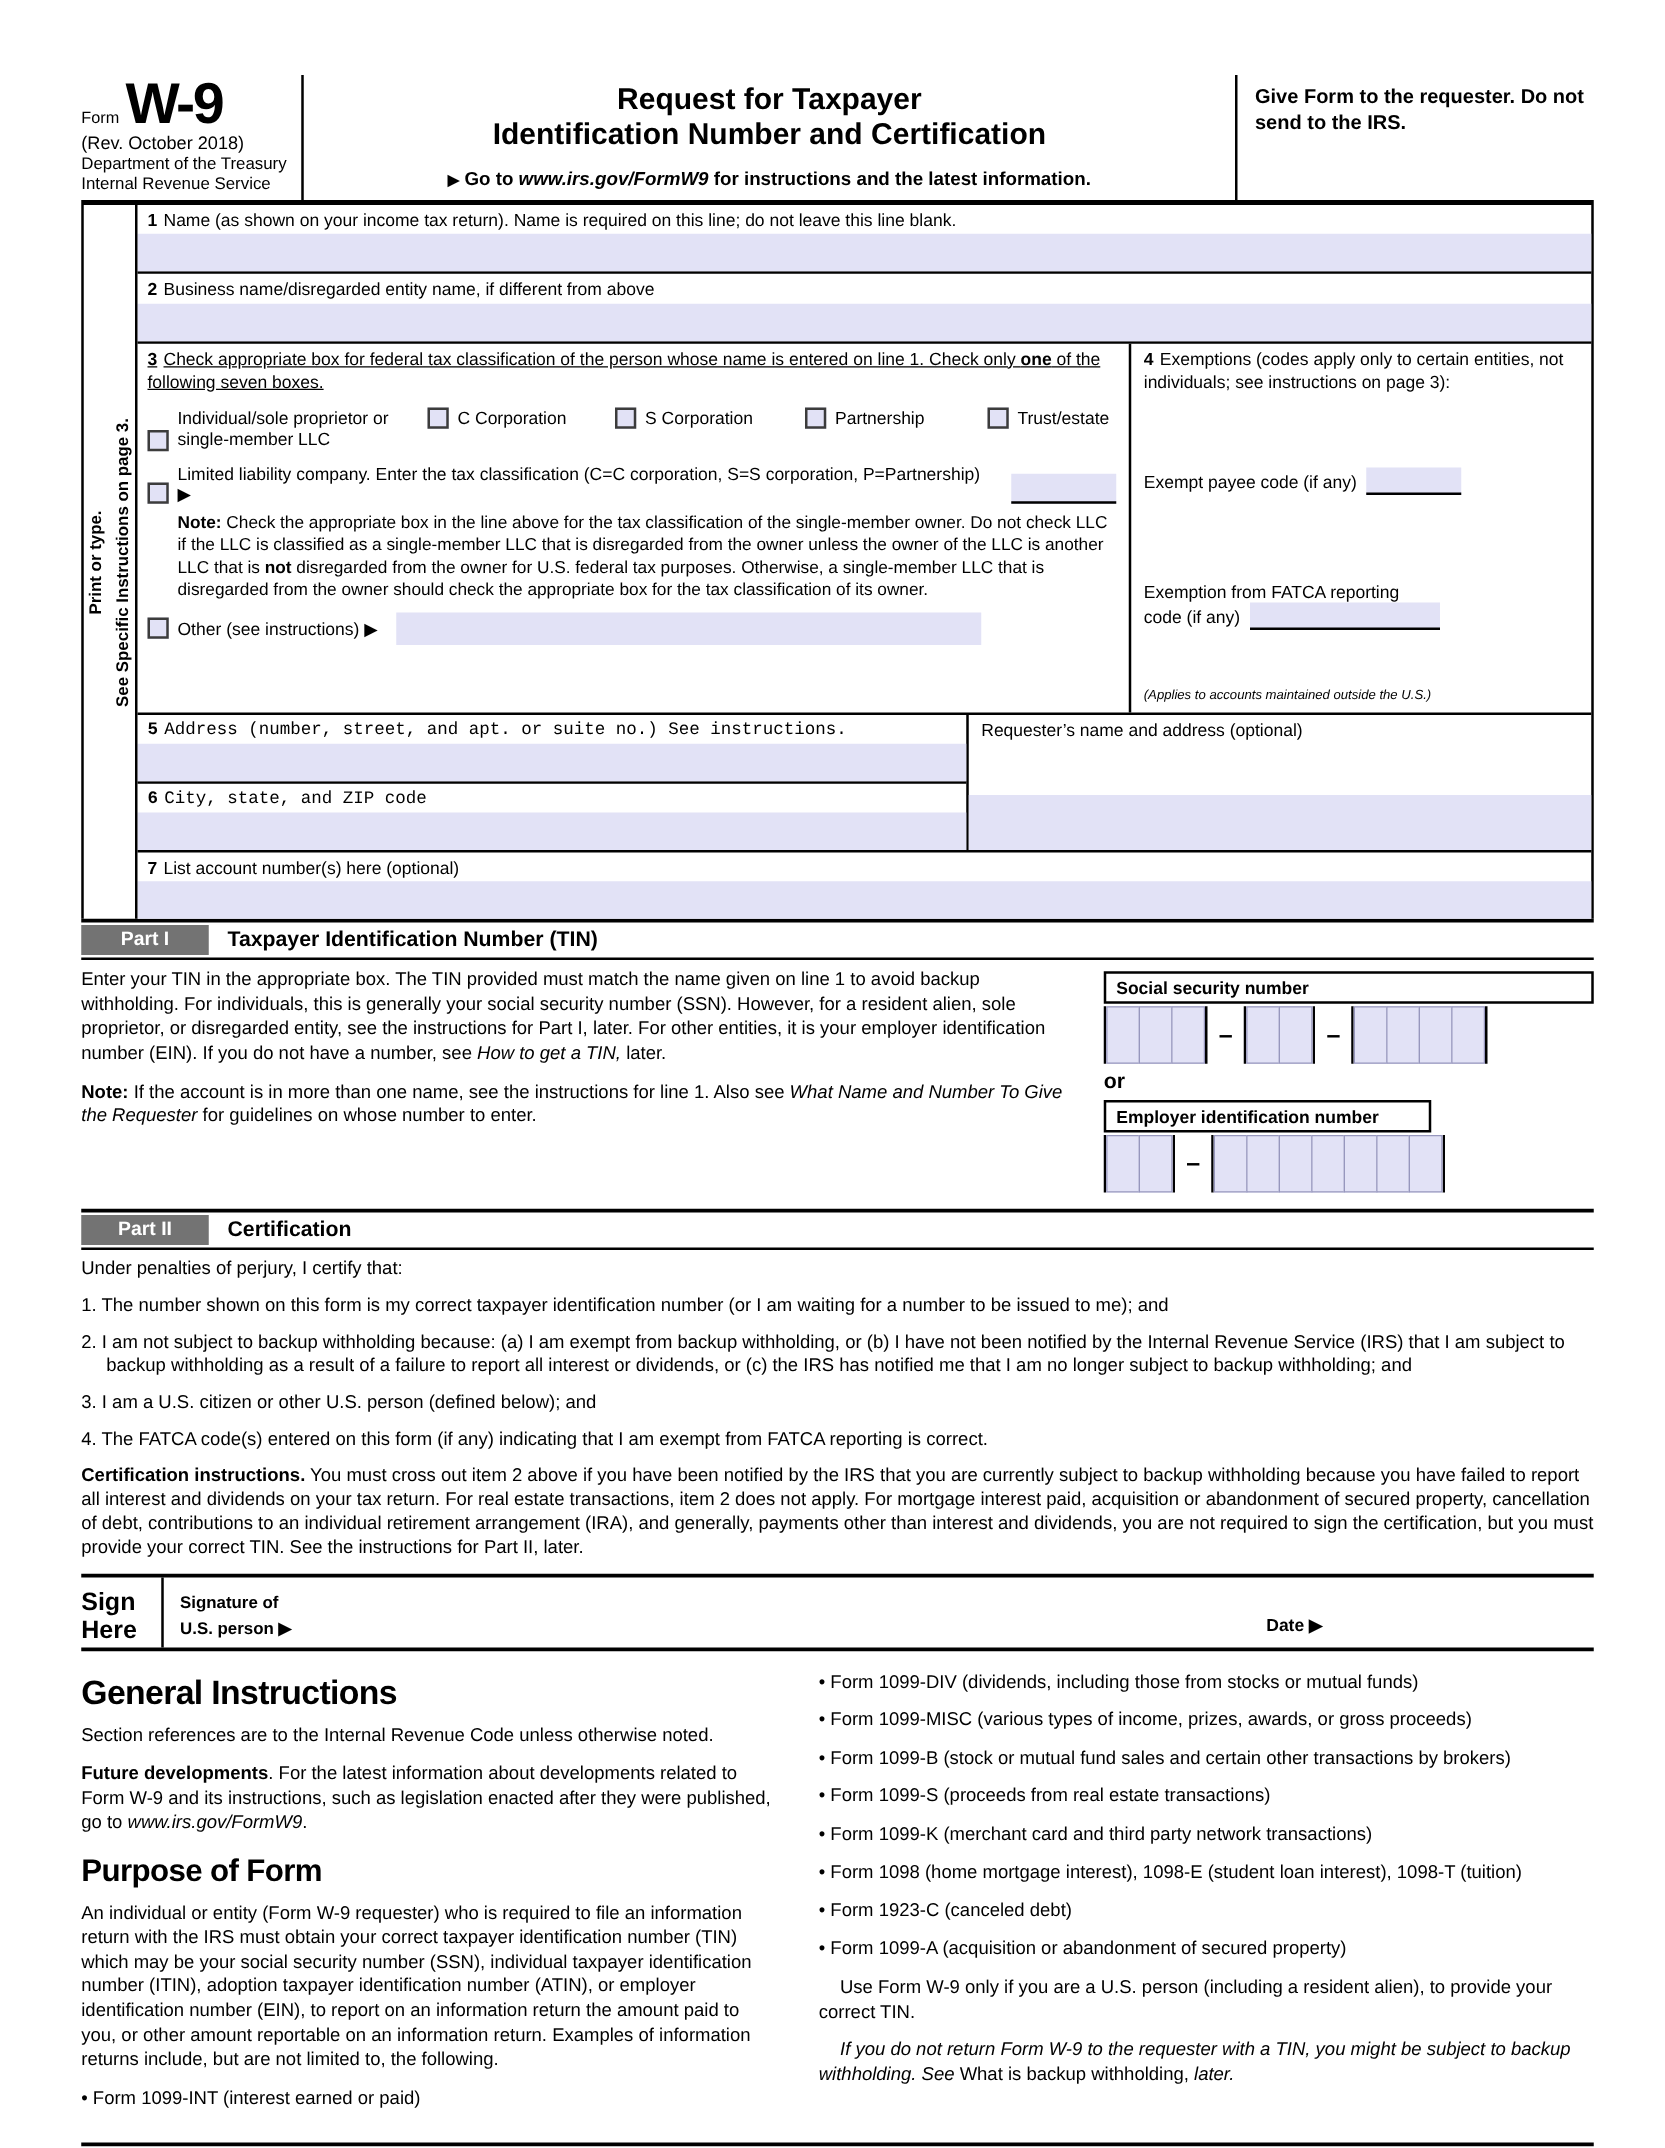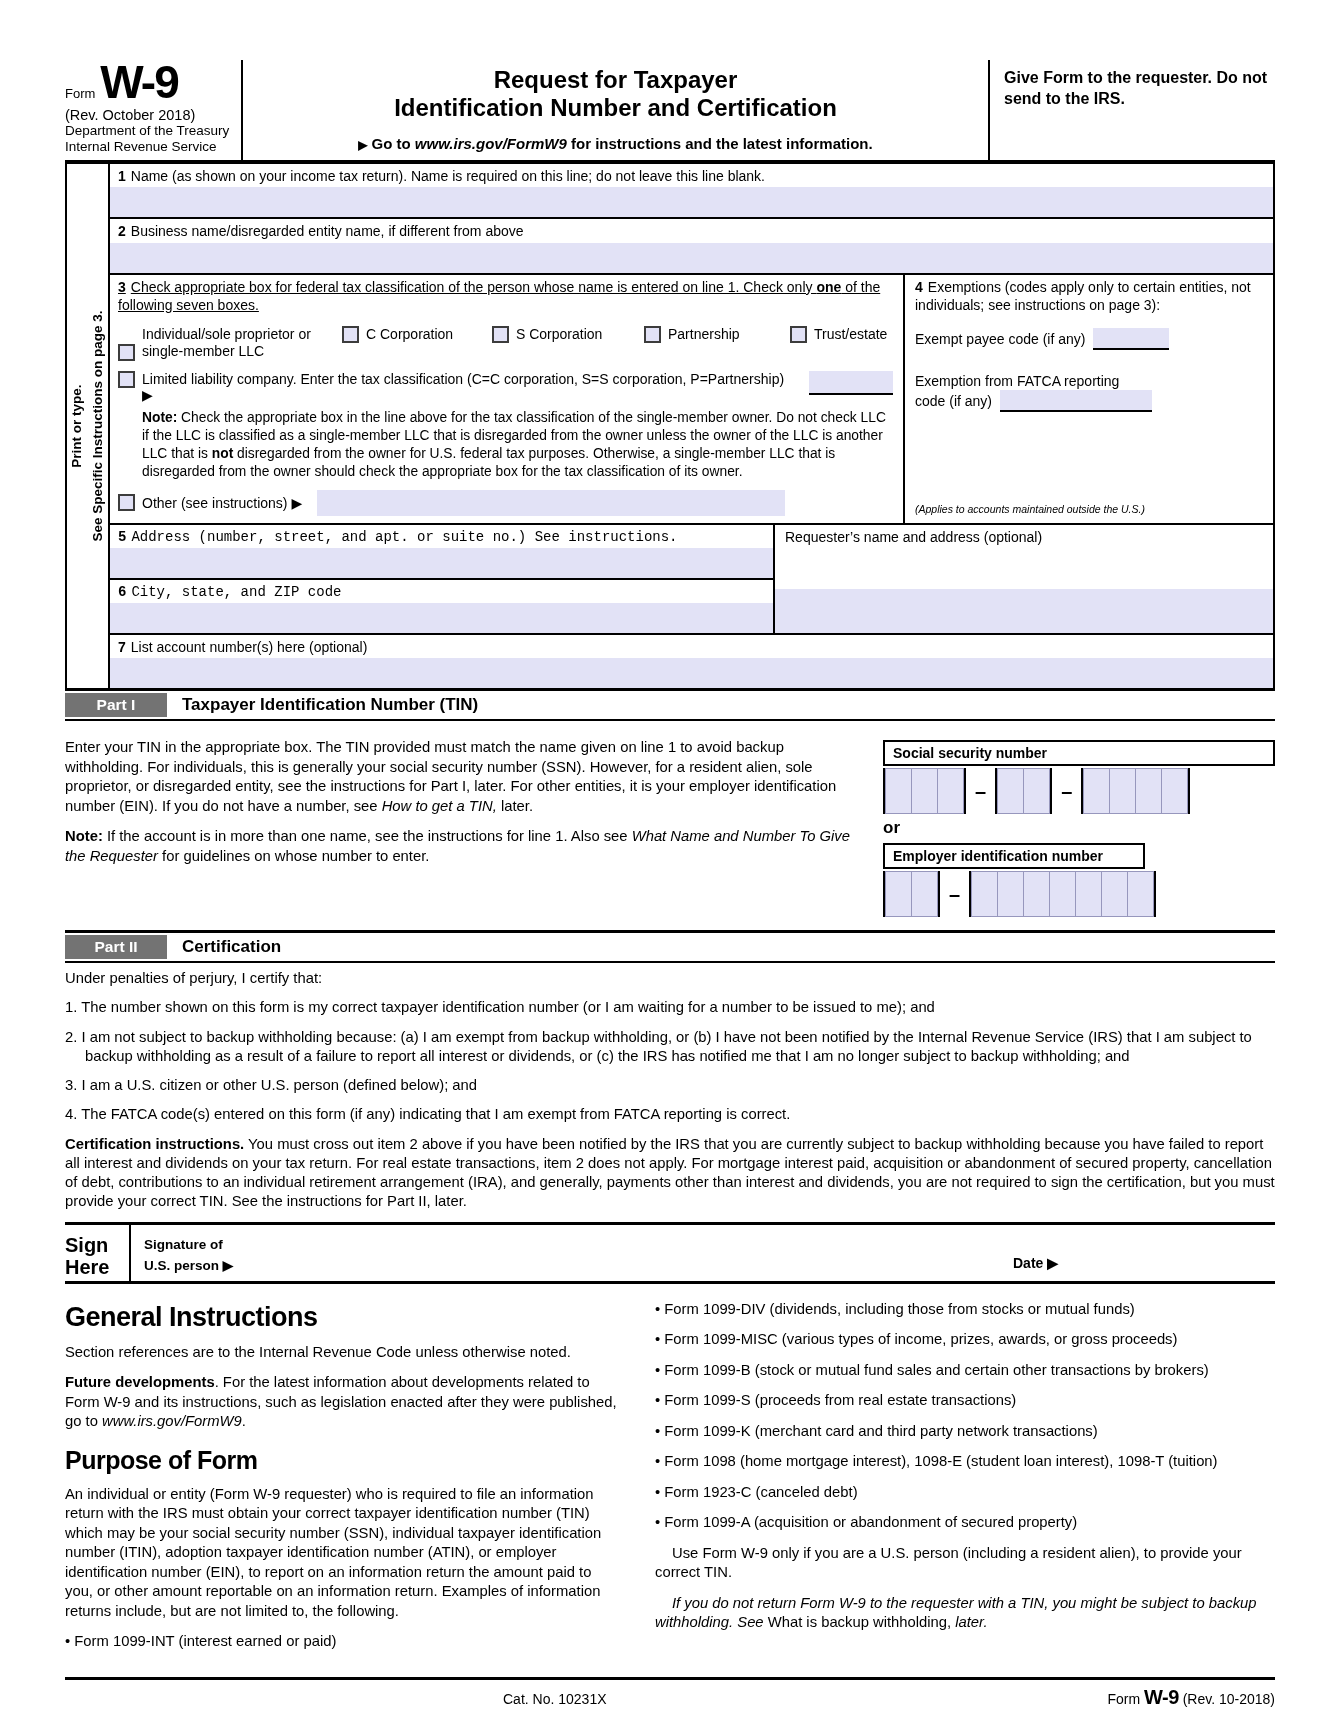--- a/index.html
+++ b/index.html
@@ -42,26 +42,26 @@
   .frow3{ display:flex; border-bottom:2px solid #000; }
   .r3-left{ flex:1; border-right:2px solid #000; padding:3px 10px 7px 8px; }
   .l3-label{ font-size:14px; line-height:1.3; margin:0 0 12px;text-decoration:underline; }
   .cb{ width:17px; height:17px; background:var(--field); border:2px solid #3c3c3c; flex:none; }
   .cb-row{ display:flex; align-items:flex-start; margin:0 0 10px; }
   .cb-item{ display:flex; gap:7px; font-size:14px; line-height:1.25; align-items:flex-end; }
   .cb-item-0{ width:224px; }
   .cb-item-1{ width:150px; }
   .cb-item-2{ width:152px; }
   .cb-item-3{ width:146px; }
-  .llc-row{ display:flex; gap:7px; align-items:flex-start; font-size:14px; margin:0 0 6px; }
+  .llc-row{ display:flex; gap:7px; align-items:flex-end; font-size:14px; margin:0 0 6px; }
   .llc-input{ width:84px; height:24px; background:var(--field); border-bottom:2px solid #000; margin-left:4px; }
   .l3-note{ font-size:13.8px; line-height:1.3; margin:0 0 9px 24px; }
   .other-row{ display:flex; gap:7px; align-items:center; font-size:14px; }
   .other-input{ width:468px; height:26px; background:var(--field); margin-left:8px; }
-  .r3-right{ width:368px; padding:3px 8px 4px 10px; display:flex; flex-direction:column; font-size:14px; line-height:1.3; }
+  .r3-right{ width:368px; padding:3px 8px 4px 10px; display:flex; flex-direction:column; font-size:14px; line-height:1.3;gap:46px; }
   .b4-label{ margin:0 0 14px; }
   .inline-input{ display:inline-block; width:76px; height:22px; background:var(--field);
                  border-bottom:2px solid #000; vertical-align:-6px; margin-left:8px; }
   .inline-input.wide{ width:152px; }
   .b4-exempt{ margin:0 0 22px; }
   .b4-fatca{ margin:0; }
   .applies{ margin-top:auto; font-size:10.5px; font-style:italic; padding-bottom:2px; }
 
   
   .r56{ display:flex; border-bottom:2px solid #000; }
@@ -70,21 +70,21 @@
   .r56-right{ width:498px; display:flex; flex-direction:column;gap:42px; }
   .req-lbl{ padding:4px 8px 2px 10px; font-size:14px; }
   .req-field{ flex:1; background:var(--field); }
 
   
   .part-bar{ border-top:3px solid #000; border-bottom:2px solid #000; display:flex; align-items:center; padding:2px 0; }
   .part-tab{ background:#737373; color:#fff; font-weight:bold; font-size:15.5px; padding:3px 0; width:102px; text-align:center; }
   .part-title{ font-weight:bold; font-size:17px; margin-left:15px; }
 
   
-  .p1-body{ display:flex; padding:17px 0 9px; }
+  .p1-body{ display:flex; padding:7px 0 9px; }
   .p1-text{ flex:1; font-size:14.8px; line-height:1.32; padding-right:28px; }
   .p1-text p{ margin:0 0 11px; }
   .p1-right{ width:392px; padding-top:2px; }
   .tin-head{ border:2px solid #000; font-weight:bold; font-size:14px; padding:3px 8px; }
   .tin-head.ein{ width:262px; }
   .tin-row{ display:flex; align-items:center; margin:2px 0 4px; }
   .tin-group{ display:flex; border-left:2px solid #000; border-right:2px solid #000; }
   .tin-cell{ width:27px; height:46px; background:var(--field); border:1px solid #9797bd; margin-left:-1px; }
   .tin-group .tin-cell:first-child{ margin-left:0; }
   .tin-dash{ font-weight:bold; font-size:20px; padding:0 9px; }

